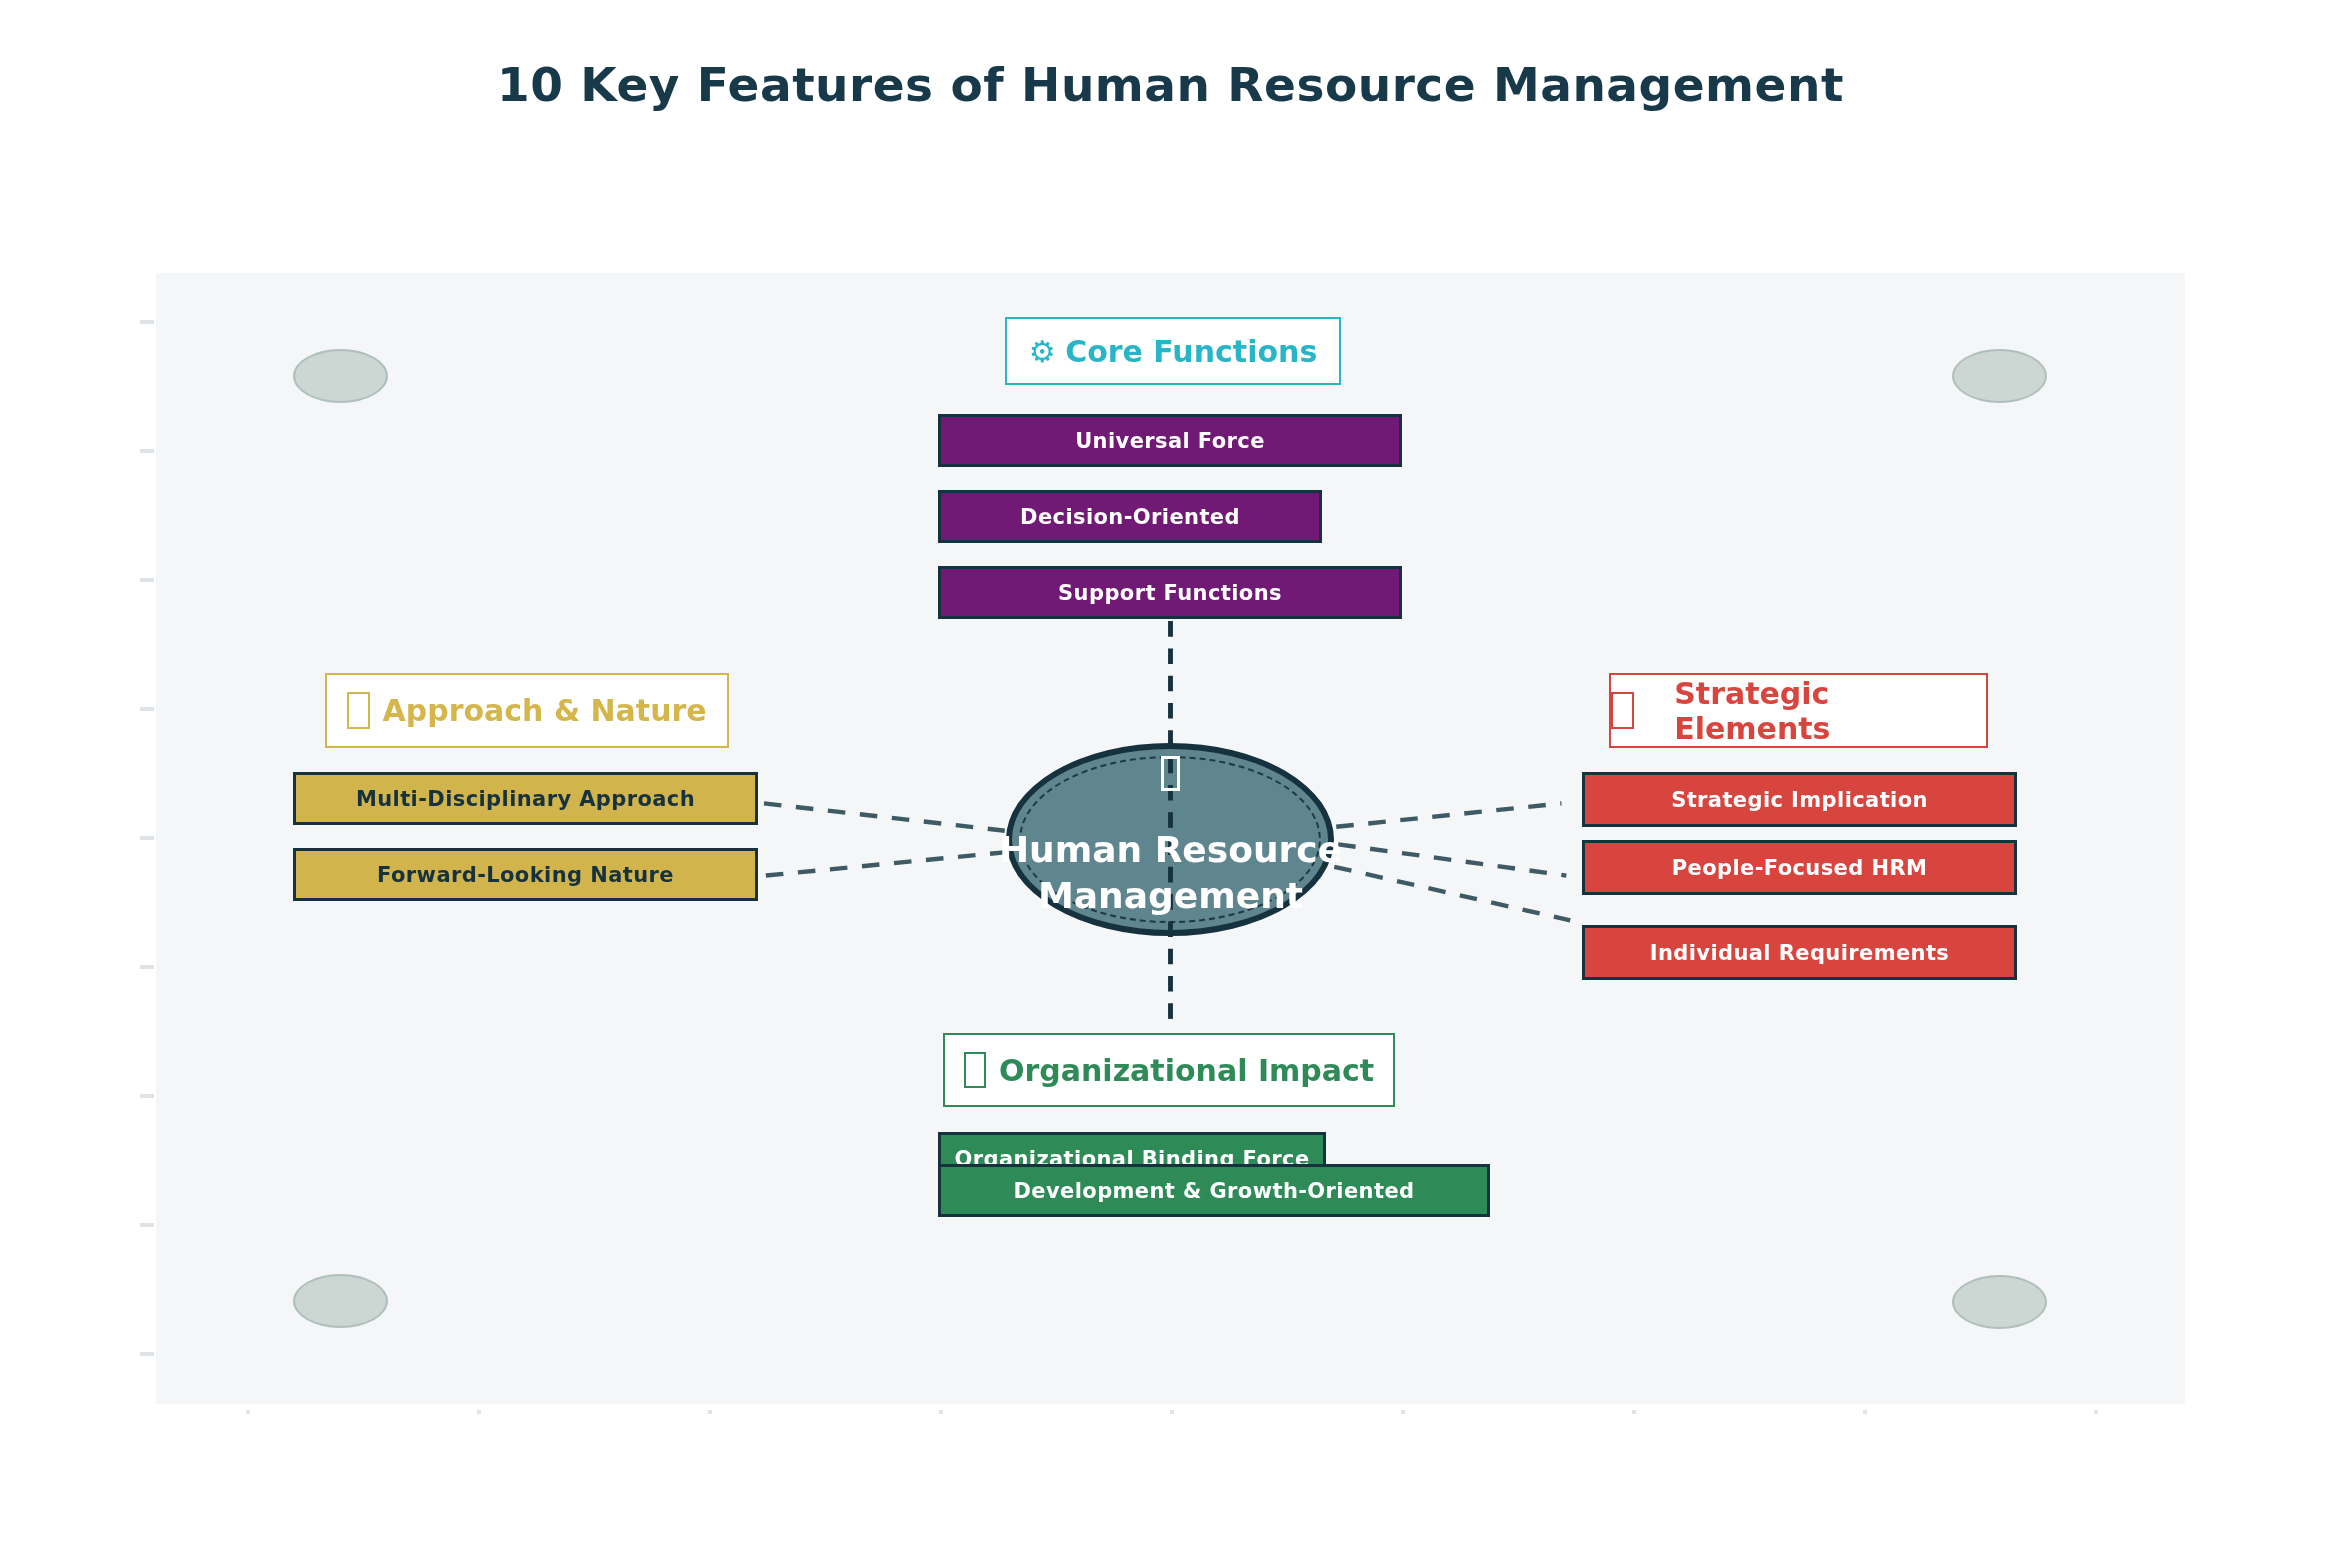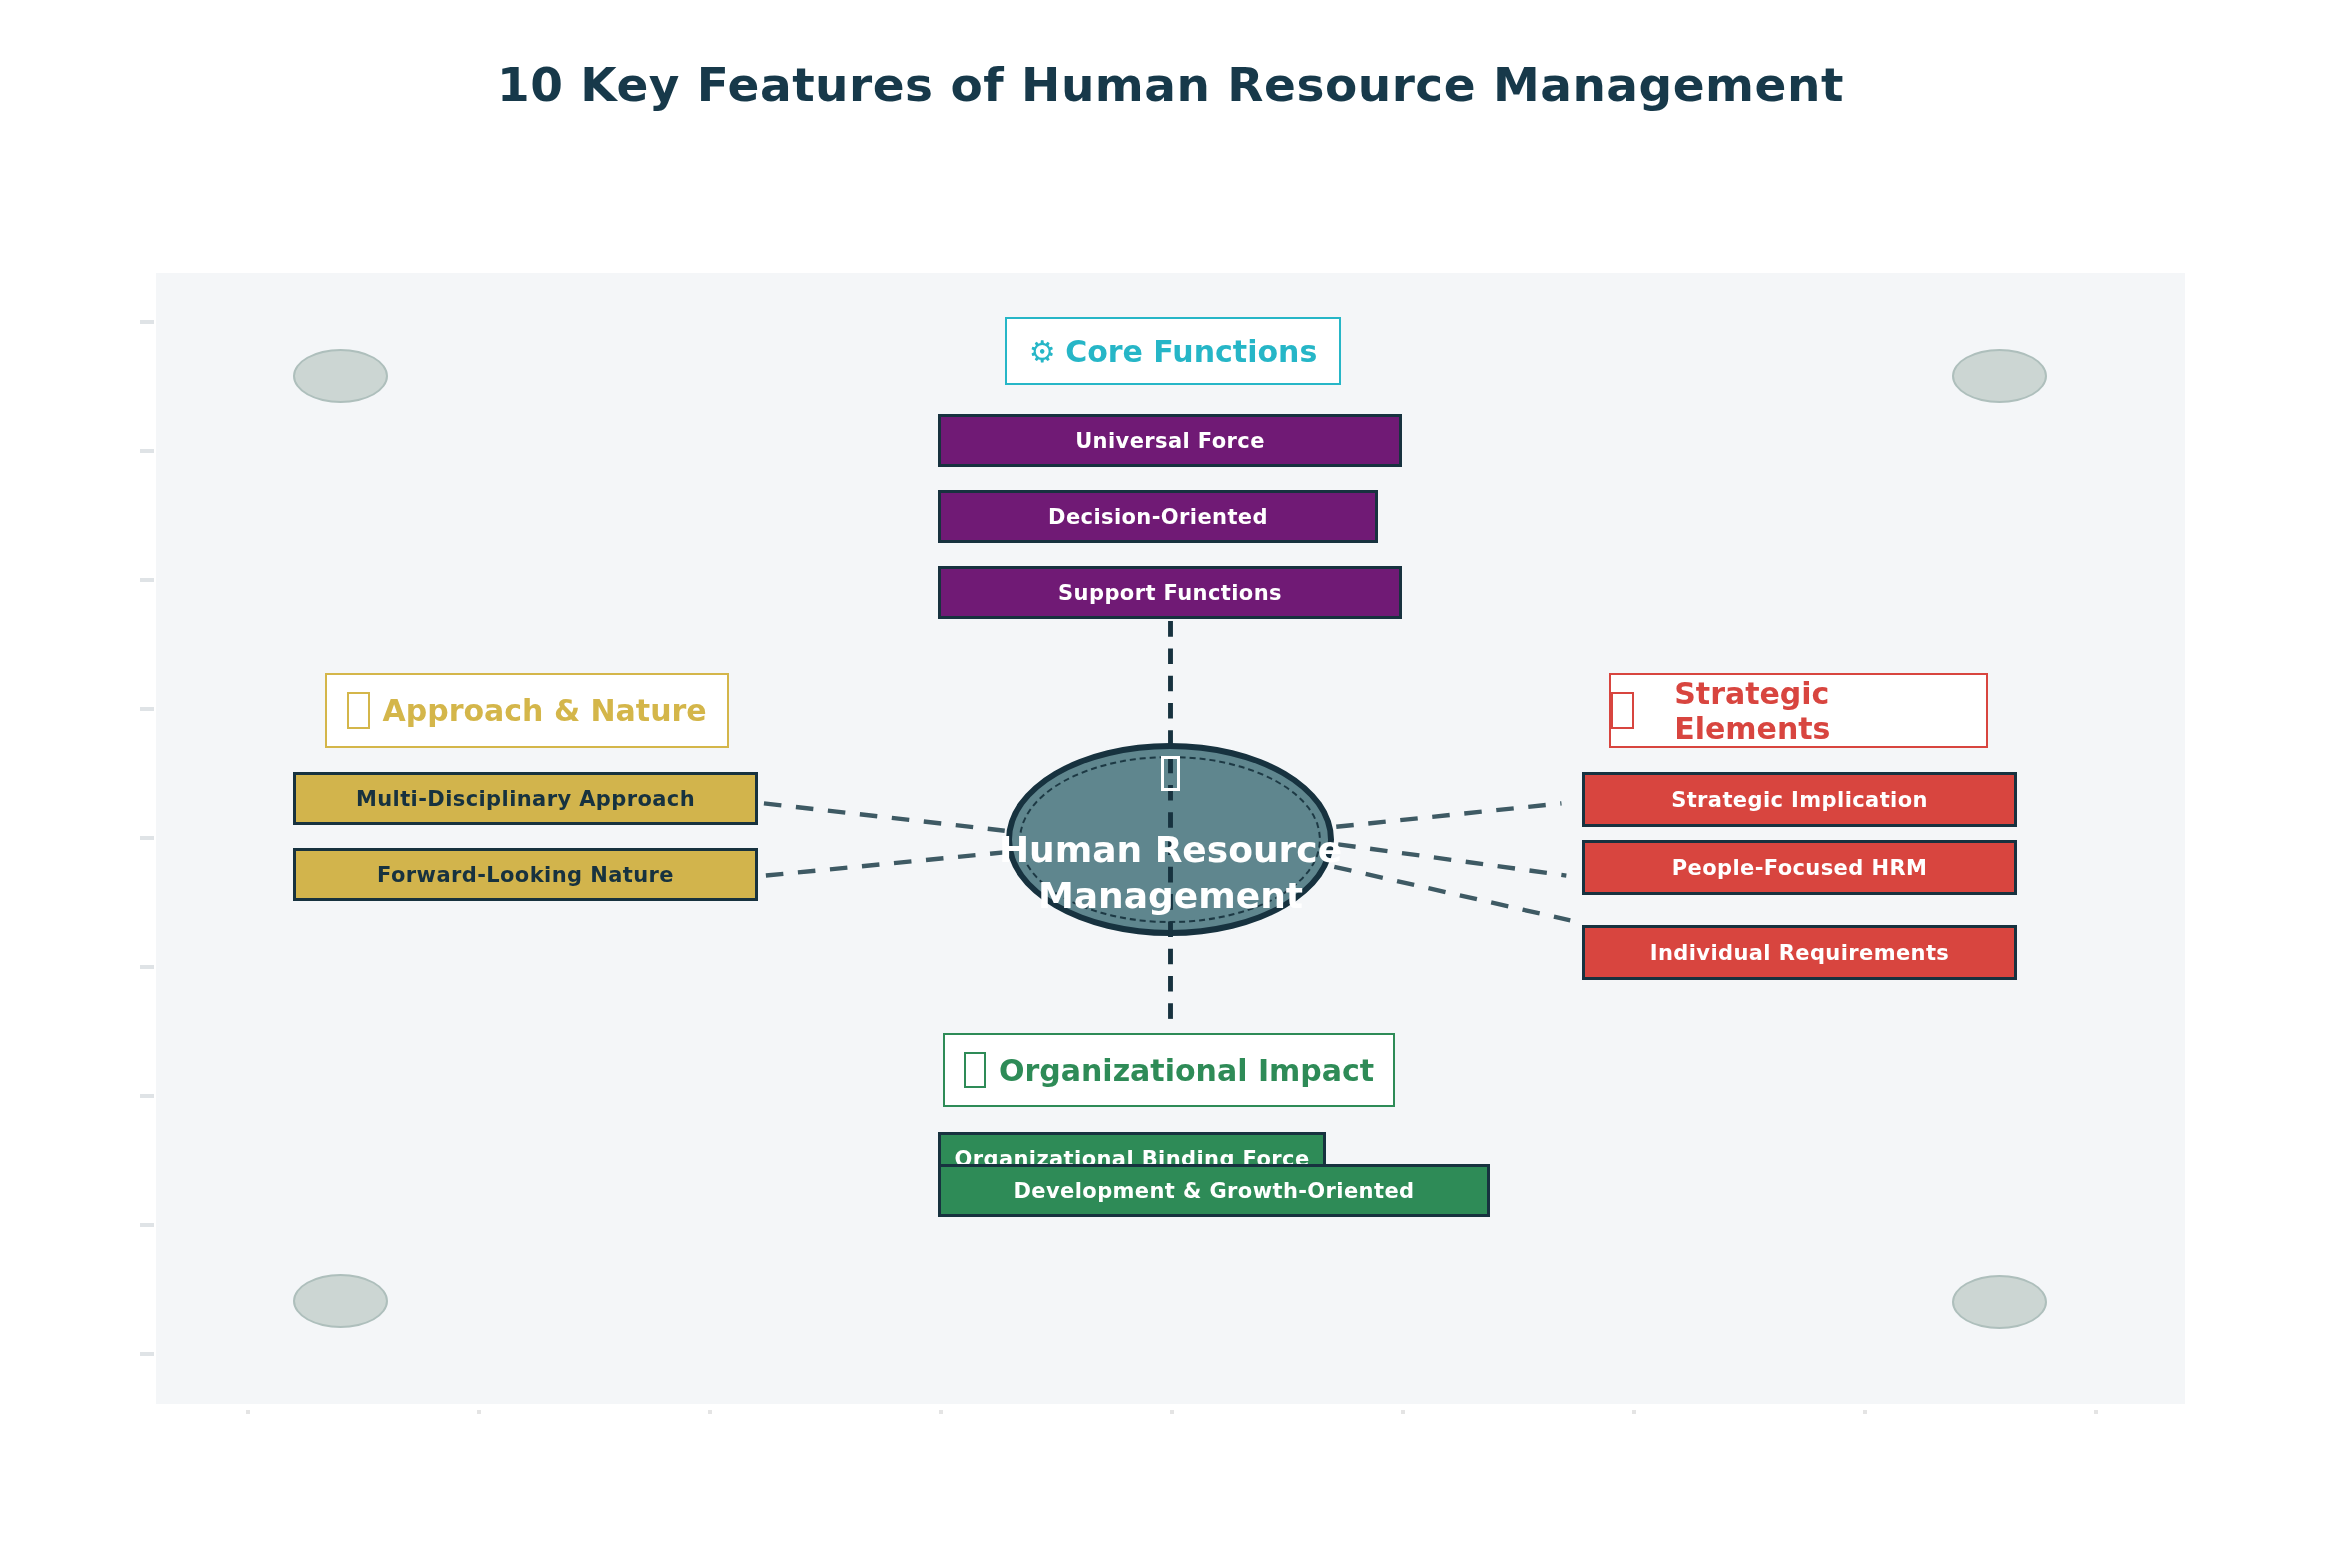--- a/index.html
+++ b/index.html
@@ -150,21 +150,21 @@
   .impact-fill    { background: #2e8b57; }
 
   
   .hdr.core      { left: 1005px; top: 317px;  width: 336px; height: 68px; }
   .hdr.approach  { left: 325px;  top: 673px;  width: 404px; height: 75px; }
   .hdr.strategic { left: 1609px; top: 673px;  width: 379px; height: 75px; }
   .hdr.impact    { left: 943px;  top: 1033px; width: 452px; height: 74px; }
 
   
   .item.core-0 { left: 938px; top: 414px; width: 464px; height: 53px; }
-  .item.core-1 { left: 938px; top: 490px; width: 440px; height: 53px; }
+  .item.core-1 { left: 938px; top: 490px; width: 384px; height: 53px; }
   .item.core-2 { left: 938px; top: 566px; width: 464px; height: 53px; }
 
   .item.approach-0 { left: 293px; top: 772px; width: 465px; height: 53px; }
   .item.approach-1 { left: 293px; top: 848px; width: 465px; height: 53px; }
 
   .item.strategic-0 { left: 1582px; top: 772px; width: 435px; height: 55px; }
   .item.strategic-1 { left: 1582px; top: 840px; width: 435px; height: 55px; }
   .item.strategic-2 { left: 1582px; top: 925px; width: 435px; height: 55px; }
 
   .item.impact-0 { left: 938px; top: 1132px; width: 388px; height: 53px; }

